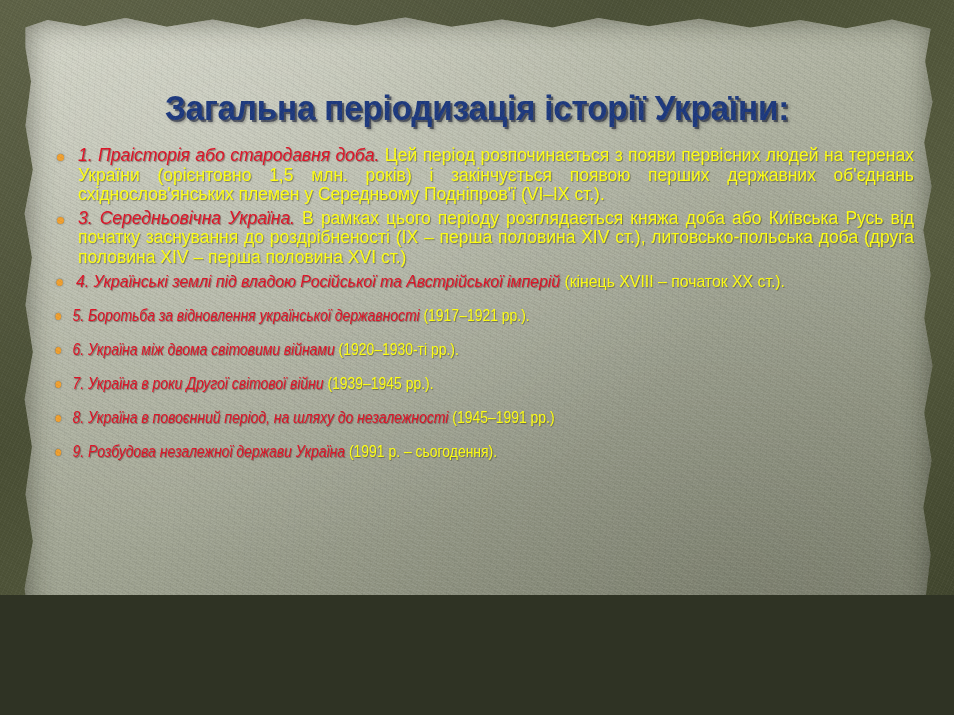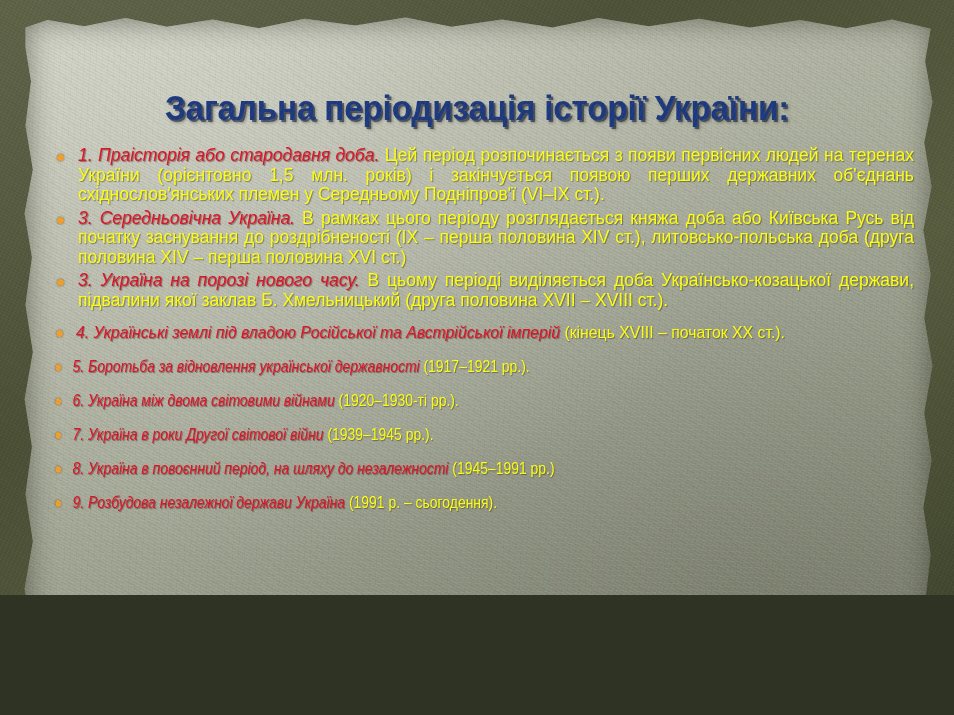--- a/index.html
+++ b/index.html
@@ -201,23 +201,20 @@
     <ul class="bullet-list">
 
       <li class="bullet-item para">
         <span class="lead">1. Праісторія або стародавня доба.</span><span class="rest"> Цей період розпочинається з появи первісних людей на теренах України (орієнтовно 1,5 млн. років) і закінчується появою перших державних об'єднань східнослов'янських племен у Середньому Подніпров'ї (VI–IX ст.).</span>
       </li>
 
       <li class="bullet-item para">
         <span class="lead">3. Середньовічна Україна.</span><span class="rest"> В рамках цього періоду розглядається княжа доба або Київська Русь від початку заснування до роздрібненості (IX – перша половина XIV ст.), литовсько-польська доба (друга половина XIV – перша половина XVI ст.)</span>
       </li>
 
-      <li class="bullet-item para gap-row">
-        <span class="lead">3. Україна на порозі нового часу.</span><span class="rest"> В цьому періоді виділяється доба Українсько-козацької держави, підвалини якої заклав Б. Хмельницький (друга половина XVII – XVIII ст.).</span>
-      </li>
 
       <li class="bullet-item cond-1 gap-row">
         <span class="lead">4. Українські землі під владою Російської та Австрійської імперій</span><span class="rest"> (кінець XVIII – початок XX ст.).</span>
       </li>
 
       <li class="bullet-item cond-2 gap-row">
         <span class="lead">5. Боротьба за відновлення української державності</span><span class="rest"> (1917–1921 рр.).</span>
       </li>
 
       <li class="bullet-item cond-2 gap-row">

